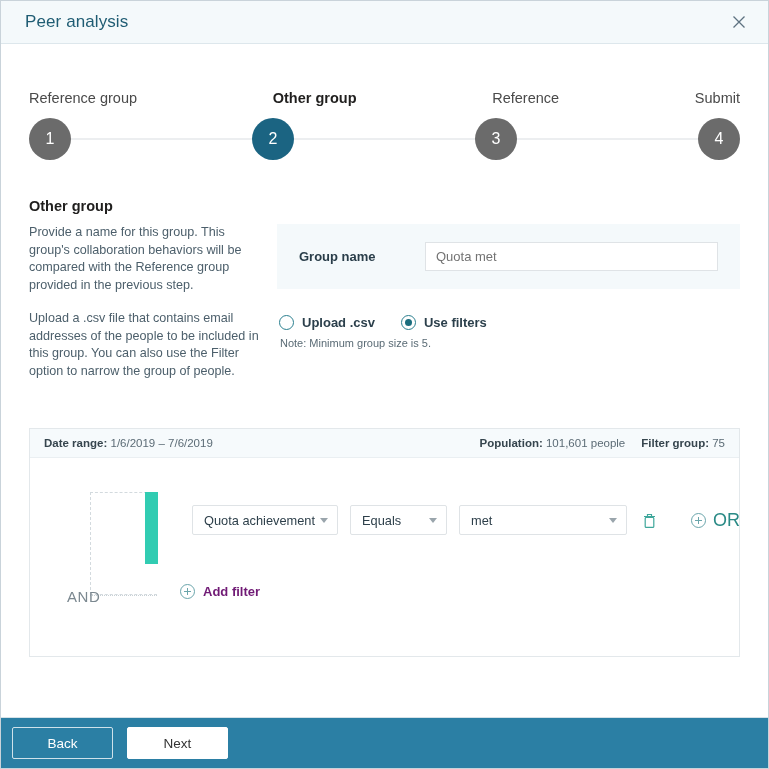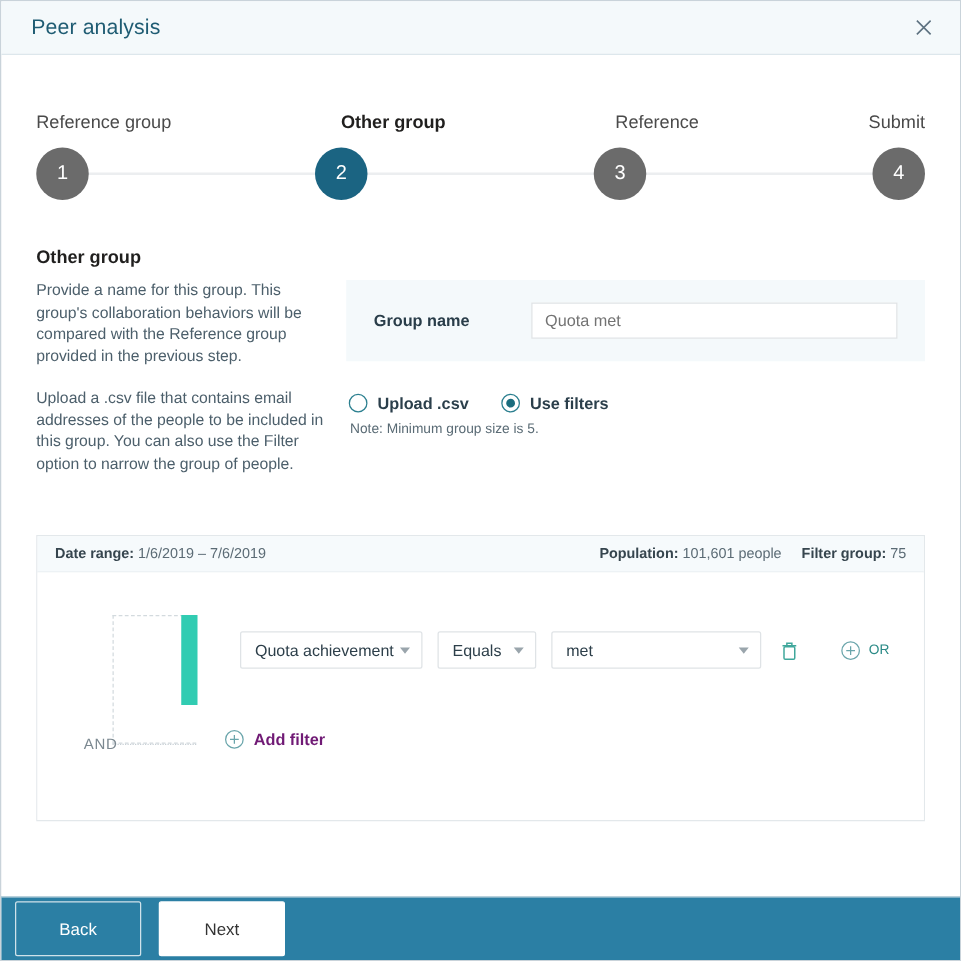--- a/index.html
+++ b/index.html
@@ -248,21 +248,21 @@
     position: absolute;
     left: 23px;
     top: 111px;
     width: 67px;
     border-bottom: 1px dotted #c8d0d5;
   }
   .and-label {
     position: absolute;
     left: 0px;
     top: 104px;
-    font-size: 12px;
+    font-size: 15px;
     letter-spacing: .6px;
     color: #7b8890;
   }
   .bar {
     position: absolute;
     left: 78px;
     top: 8px;
     width: 13px;
     height: 72px;
     background: #31ccb2;
@@ -284,21 +284,21 @@
     display: flex;
     align-items: center;
     padding: 0 26px 0 11px;
     box-sizing: border-box;
     font-size: 12.8px;
     color: #2d3f4a;
     cursor: pointer;
     white-space: nowrap;
   }
   .select.w1 { width: 146px; }
-  .select.w2 { width: 79px; text-align: right; }
+  .select.w2 { width: 97px; text-align: right; }
   .select.w3 { width: 168px; }
   .caret {
     position: absolute;
     right: 9px;
     top: 50%;
     margin-top: -2px;
     width: 0;
     height: 0;
     border-left: 4.5px solid transparent;
     border-right: 4.5px solid transparent;
@@ -309,21 +309,21 @@
     cursor: pointer;
     display: flex;
     align-items: center;
   }
   .or-link {
     display: flex;
     align-items: center;
     gap: 7px;
     margin-left: 22px;
     color: #2a8a86;
-    font-size: 11px;
+    font-size: 18px;
     cursor: pointer;
   }
   .plus-circle {
     width: 15px;
     height: 15px;
     border-radius: 50%;
     border: 1.3px solid #6aa5ab;
     position: relative;
     box-sizing: border-box;
   }
@@ -358,21 +358,21 @@
     height: 51px;
     background: #2b7fa4;
     border-top: 1px solid #d6e2e8;
     display: flex;
     align-items: center;
     padding-left: 11px;
     gap: 14px;
     box-sizing: border-box;
   }
   .btn {
-    height: 44px;
+    height: 32px;
     min-width: 101px;
     display: flex;
     align-items: center;
     justify-content: center;
     font-size: 13.5px;
     cursor: pointer;
     box-sizing: border-box;
     border-radius: 2px;
   }
   .btn-back {

